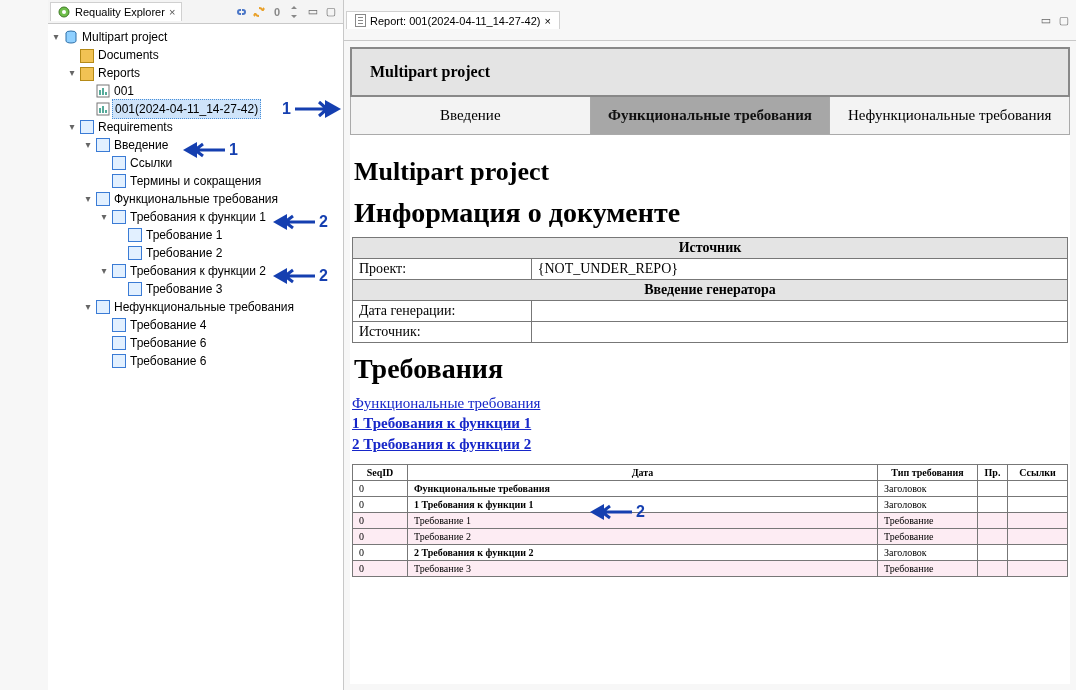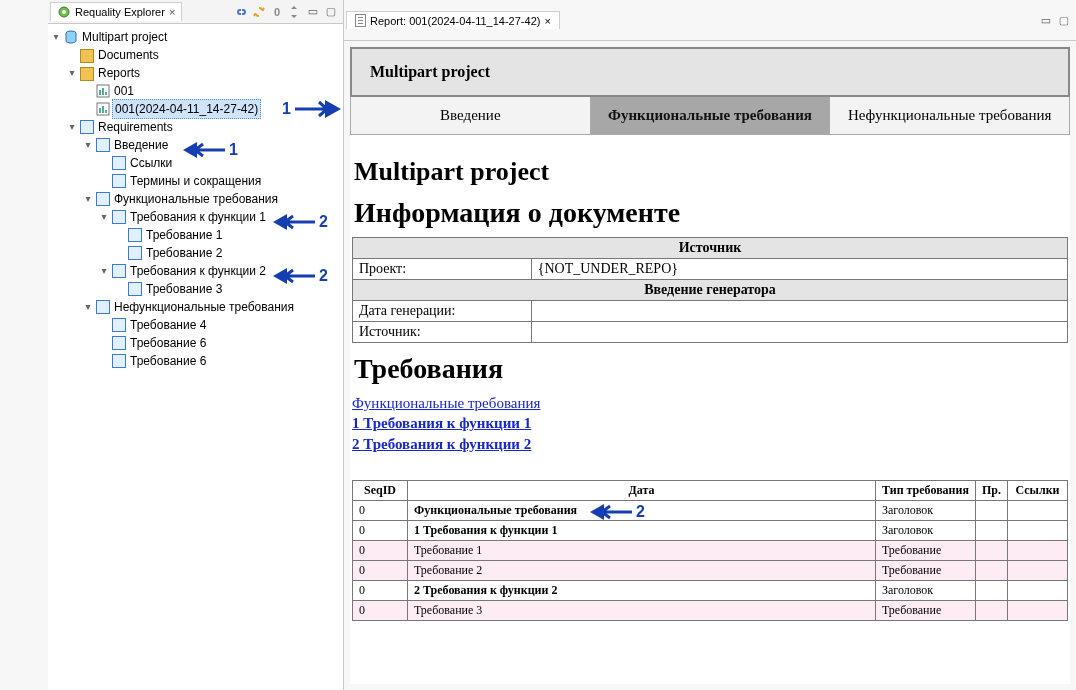--- a/index.html
+++ b/index.html
@@ -147,22 +147,22 @@
     padding:2px 6px;
     text-align:left;
     font-weight:normal;
   }
   table.info th.center{text-align:center;font-weight:bold;background:var(--header-grey);}
   .toc-link{color:var(--link);font-size:15px;}
   .toc-bold{color:var(--link);font-weight:bold;font-size:15px;}
   table.content{
     width:100%;
     border-collapse:collapse;
-    font-size:12px;
-    margin-top:26px;
+    font-size:10px;
+    margin-top:10px;
   }
   table.content th,table.content td{
     border:1px solid #777;
     padding:2px 6px;
   }
   table.content th{text-align:center;font-weight:bold;}
   table.content tr.pink td{background:var(--pink);}
   table.content td.bold{font-weight:bold;}
   
   .arrow{

